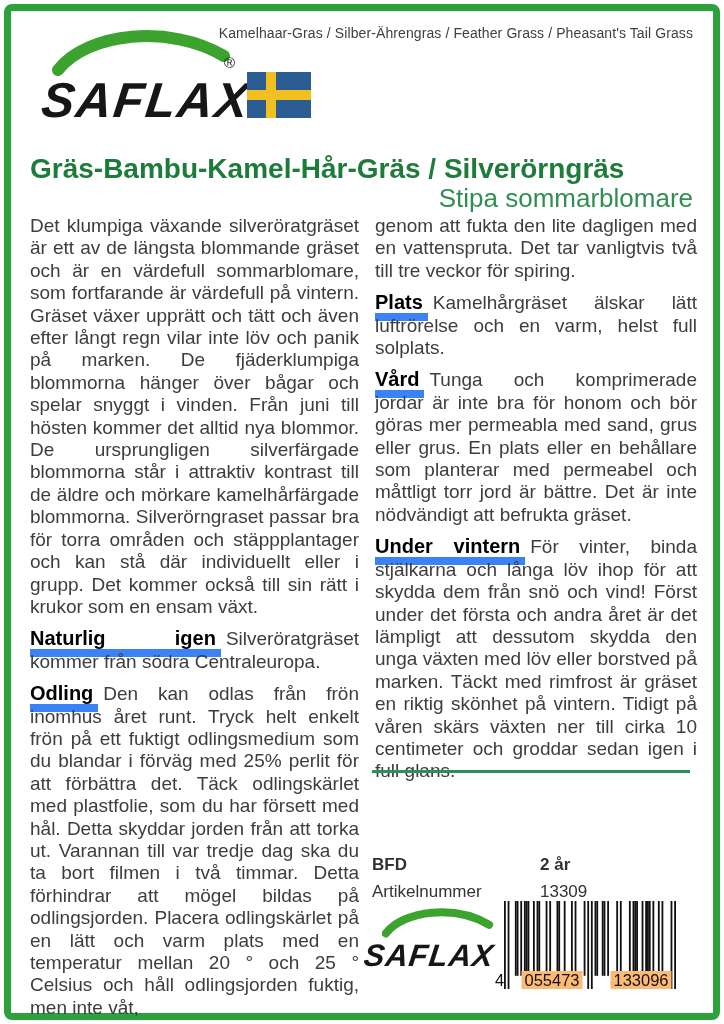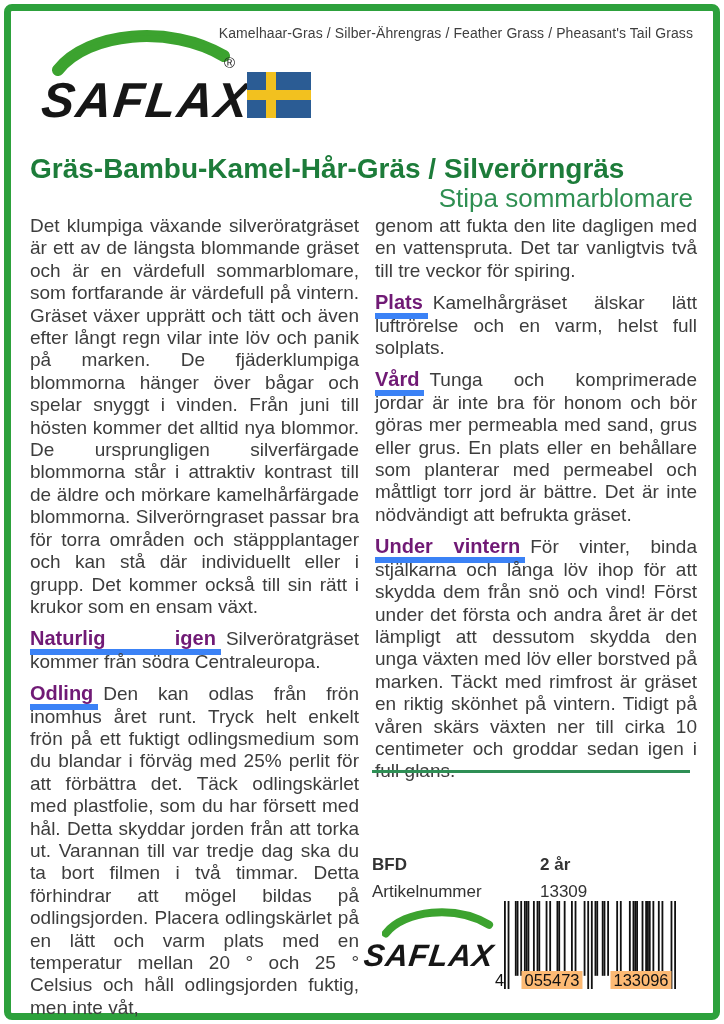--- a/index.html
+++ b/index.html
@@ -38,22 +38,22 @@
   .botanical{
     position:absolute; right:31px; top:183px; font-size:26px; color:#2f8f52;
   }
   
   .col{ position:absolute; top:215px; font-size:19px; line-height:22.4px; color:#3d3d3d;
         text-align:justify; }
   .col-left{ left:30px; width:329px; }
   .col-right{ left:375px; width:322px; }
   .para{ margin:0 0 9px 0; }
   .sec-head{
-    color:#701a75; font-weight:bold; font-size:20px;
-    border-bottom:6px solid #3b82f6; padding-right:5px; margin-right:5px;
+    color:#000000; font-weight:bold; font-size:20px;
+    border-bottom:8px solid #3b82f6; padding-right:5px; margin-right:5px;
   }
   
   .divider{ position:absolute; left:372px; top:770px; width:318px; height:3px; background:#2e8f55; }
   .info-row{ position:absolute; left:372px; width:318px; height:24px; font-size:17px; color:#333; }
   .info-row .val{ position:absolute; left:168px; top:0; }
   .row-bfd{ top:855px;font-weight:bold; }
   .row-art{ top:882px; }
   .logo-small{ left:362px; top:896px; width:140px; height:92px; }
   .logo-small .logo-arc{ left:20px; top:8px; }
   .logo-small .logo-word{ font-size:31px; top:42px; letter-spacing:1px; }

